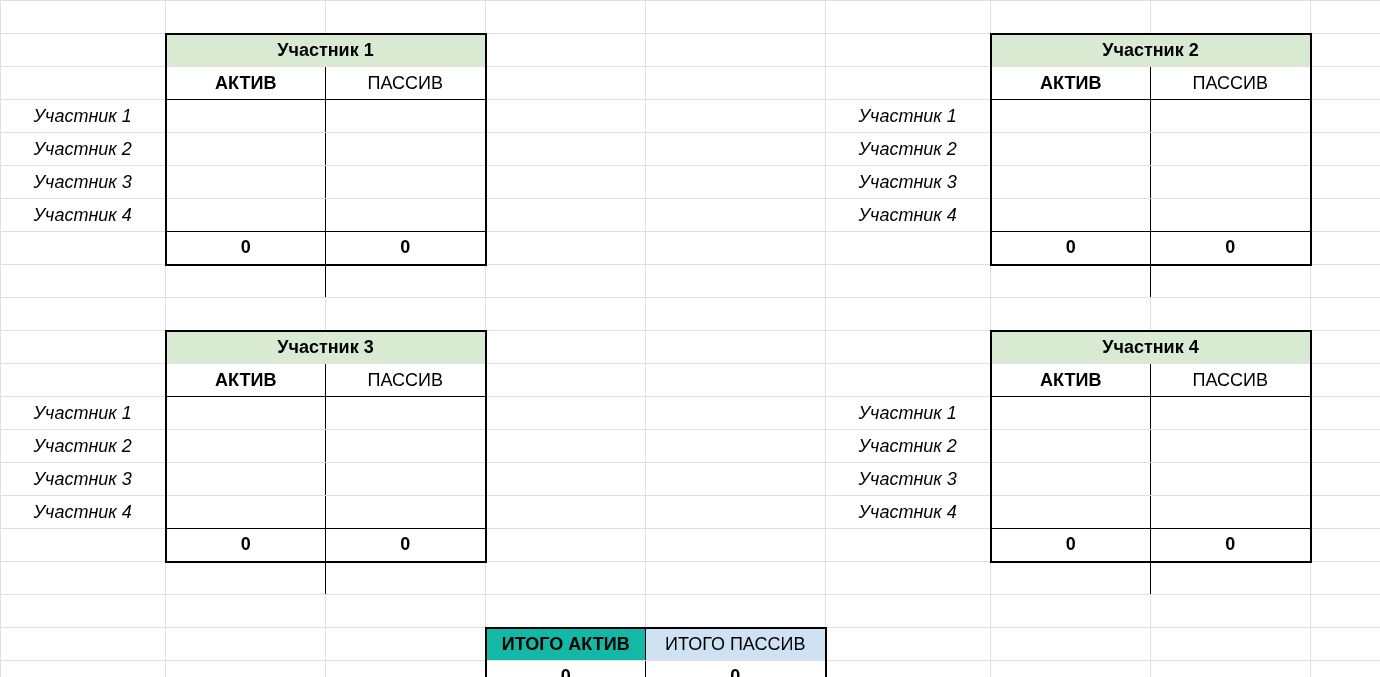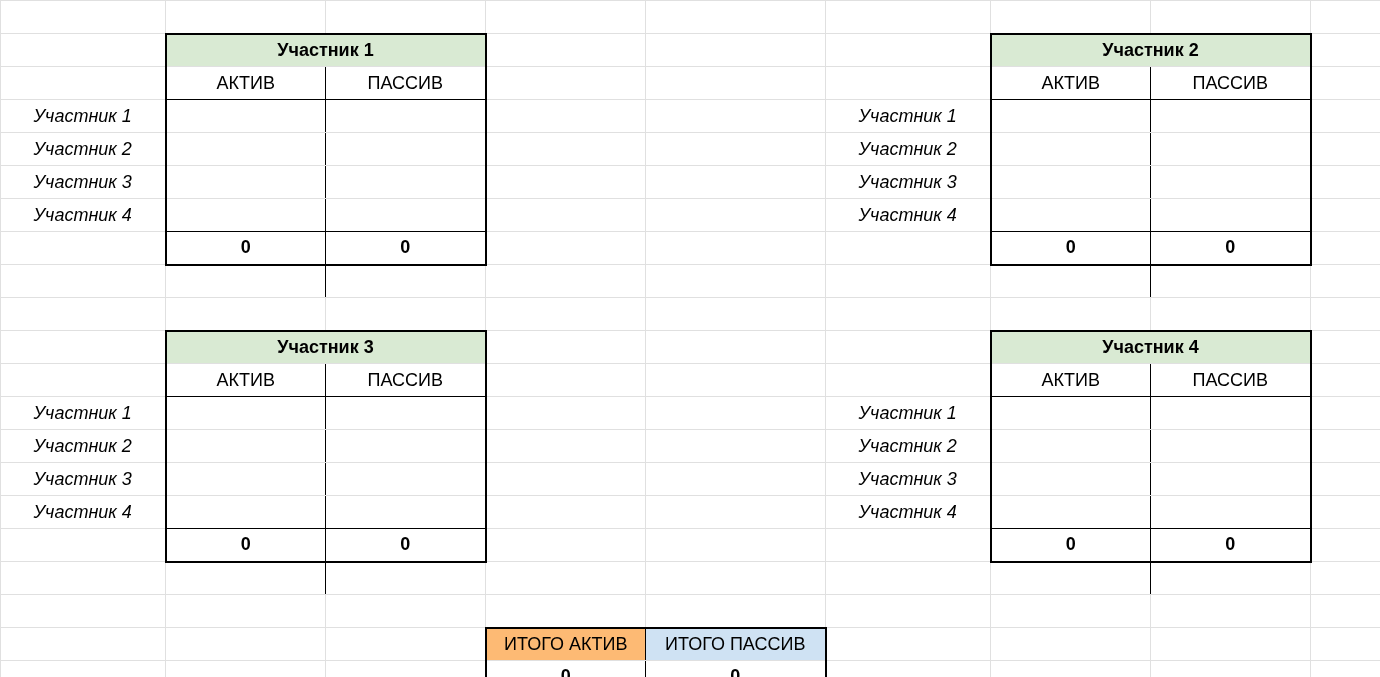--- a/index.html
+++ b/index.html
@@ -27,38 +27,38 @@
   td.label-col {
     text-align: right;
     font-style: italic;
     padding-right: 8px;
   }
   td.hdr-green {
     background: #d9ead3;
     font-weight: bold;
   }
   td.hdr-yellow {
-    background: #fdba74;
+    background: #14b8a6;
   }
   td.hdr-blue {
     background: #cfe2f3;
     margin-left: 24px;
   }
   td.bold {
     font-weight: bold;
   }
   
   .bt { border-top: 2px solid #000 !important; }
   .bb { border-bottom: 2px solid #000 !important; }
   .bl { border-left: 2px solid #000 !important; }
   .br { border-right: 2px solid #000 !important; }
   
   .btn { border-top: 1px solid #000 !important; }
   .bbn { border-bottom: 1px solid #000 !important; }
-  .brn { border-right: 1px solid #000 !important; }
+  .brn { border-right: 1px solid #000 !important; font-weight: bold; }
 </style>
 </head>
 <body>
 
 <table class="sheet">
 <colgroup>
   <col style="width:165px">
   <col style="width:160px">
   <col style="width:160px">
   <col style="width:160px">

